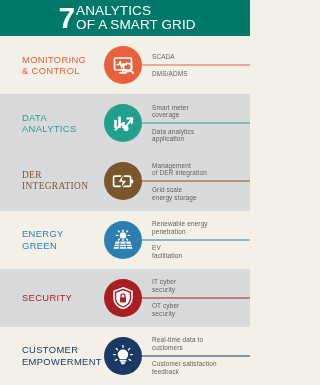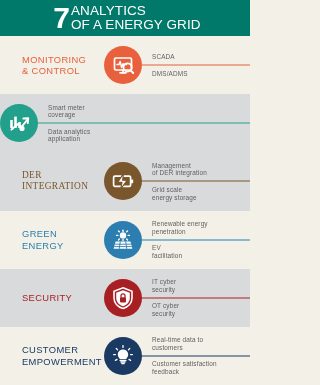--- a/index.html
+++ b/index.html
@@ -126,21 +126,21 @@
 </head>
 <body>
 
 <div id="infographic">
 
   <div class="header">
     <div class="header-inner">
       <div class="big-number">7</div>
       <div class="header-lines">
         <div class="header-line">ANALYTICS</div>
-        <div class="header-line">OF A ENERGY GRID</div>
+        <div class="header-line">OF A SMART GRID</div>
       </div>
     </div>
   </div>
 
   <div id="rows-container" style="flex: 1 1 auto; display: flex; flex-direction: column; min-height: 0px;">
       <div class="row alt-light">
         <div class="row-label" style="color: rgb(232, 97, 60);">
           <div>MONITORING</div>
           <div>&amp; CONTROL</div>
         </div>
@@ -158,20 +158,24 @@
           <div class="connector" style="background: rgb(232, 97, 60);"></div>
           <div class="bullet top">
             <span>SCADA</span>
           </div>
           <div class="bullet bottom">
             <span>DMS/ADMS</span>
           </div>
         </div>
       </div>
       <div class="row alt-dark">
+        <div class="row-label" style="color: rgb(34, 160, 139);">
+          <div>DATA</div>
+          <div>ANALYTICS</div>
+        </div>
         <div class="icon-wrap" style="background: rgb(34, 160, 139);">
           <svg width="24" height="24" viewBox="0 0 24 24">
             <rect x="3.2" y="9" width="2.6" height="8" fill="#fff"></rect>
             <rect x="7.2" y="5.6" width="2.6" height="11.4" fill="#fff"></rect>
             <rect x="11.2" y="11" width="2.6" height="6" fill="#fff"></rect>
             <path d="M4.5 18.6 L11 13 L14.5 16 L20.5 8.5" fill="none" stroke="#fff" stroke-width="2" stroke-linecap="round" stroke-linejoin="round"></path>
             <path d="M16.4 7.6 L21.2 7.2 L20.8 12" fill="none" stroke="#fff" stroke-width="2" stroke-linecap="round" stroke-linejoin="round"></path>
             <circle cx="15" cy="17.4" r="2.6" fill="#fff"></circle>
           </svg>
         </div>
@@ -206,22 +210,22 @@
             <span>of DER integration</span>
           </div>
           <div class="bullet bottom">
             <span>Grid scale</span>
             <span>energy storage</span>
           </div>
         </div>
       </div>
       <div class="row alt-light">
         <div class="row-label" style="color: rgb(45, 126, 176);">
+          <div>ENERGY</div>
           <div>GREEN</div>
-          <div>ENERGY</div>
         </div>
         <div class="icon-wrap" style="background: rgb(45, 126, 176);">
           <svg width="24" height="24" viewBox="0 0 24 24">
             <circle cx="12" cy="7.4" r="3.2" fill="#fff"></circle>
             <g stroke="#fff" stroke-width="1.4" stroke-linecap="round">
               <path d="M12 2.2 L12 3.4"></path>
               <path d="M12 11.4 L12 12.4"></path>
               <path d="M6.8 7.4 L5.6 7.4"></path>
               <path d="M18.4 7.4 L17.2 7.4"></path>
               <path d="M8.3 3.7 L7.5 2.9"></path>

